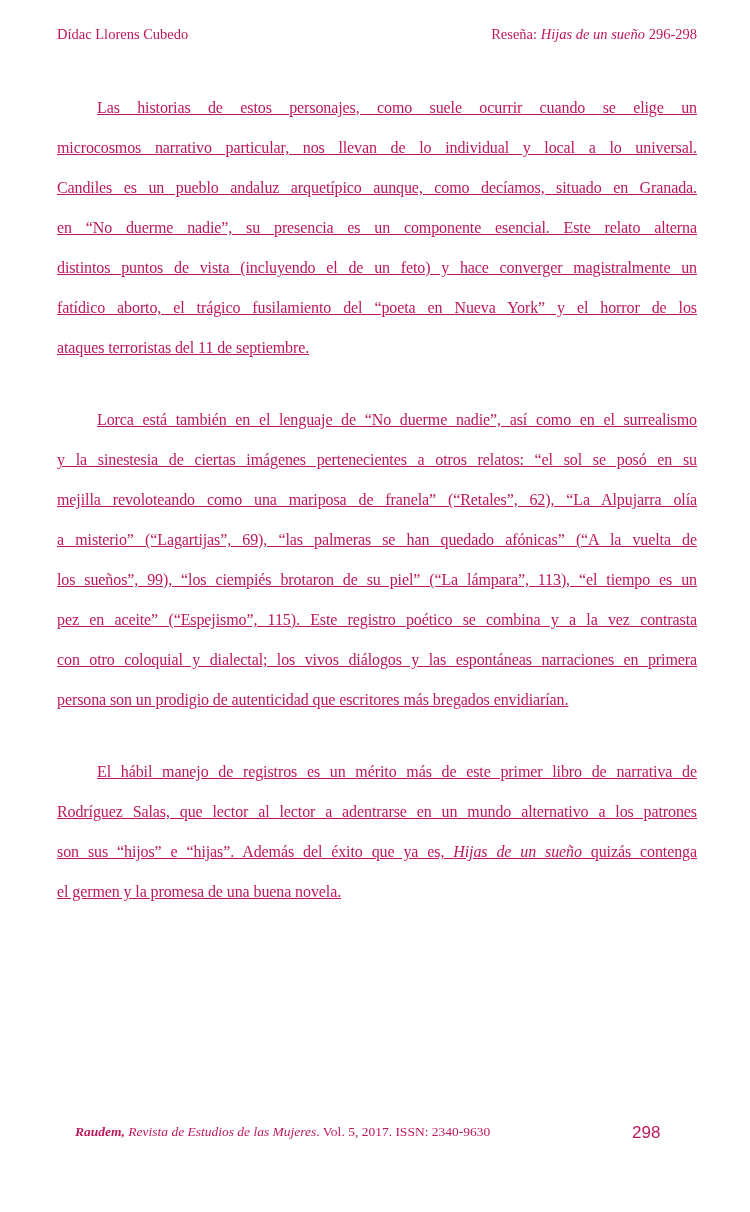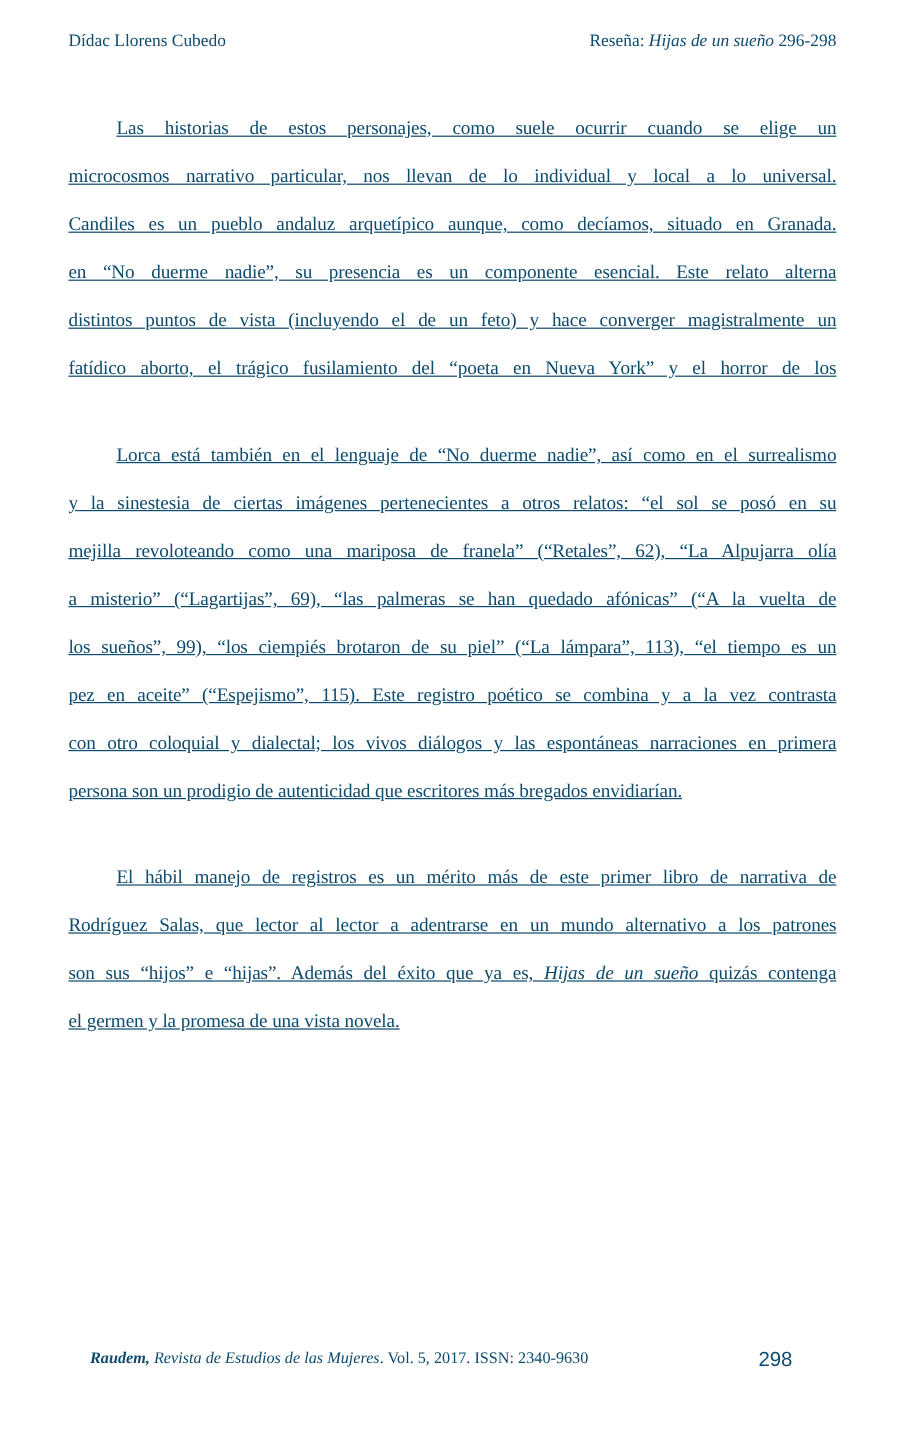--- a/index.html
+++ b/index.html
@@ -2,21 +2,21 @@
 <html><head>
 <meta charset="utf-8">
 <style>
   html, body { margin: 0; padding: 0; background: #ffffff; }
   .page {
     position: relative;
     width: 750px;
     height: 1212px;
     background: #ffffff;
     font-family: "Liberation Serif", "DejaVu Serif", serif;
-    color: #0c4a6e;
+    color: #be185d;
     overflow: hidden;
   }
   
   .hdr {
     position: absolute;
     top: 26px;
     left: 57px;
     right: 53px;
     display: flex;
     justify-content: space-between;
@@ -72,36 +72,37 @@
   </header>
 
   <main class="body-text" id="paragraphs">
       <div class="paragraph">
         <div class="line indent"><span>Las historias de estos personajes, como suele ocurrir cuando se elige un</span></div>
         <div class="line"><span>microcosmos narrativo particular, nos llevan de lo individual y local a lo universal.</span></div>
         <div class="line"><span>Candiles es un pueblo andaluz arquetípico aunque, como decíamos, situado en Granada.</span></div>
         <div class="line"><span>en “No duerme nadie”, su presencia es un componente esencial. Este relato alterna</span></div>
         <div class="line"><span>distintos puntos de vista (incluyendo el de un feto) y hace converger magistralmente un</span></div>
         <div class="line"><span>fatídico aborto, el trágico fusilamiento del “poeta en Nueva York” y el horror de los</span></div>
+        <div class="line last"><span>ataques terroristas del 11 de septiembre.</span></div>
       </div>
       <div class="paragraph">
         <div class="line indent"><span>Lorca está también en el lenguaje de “No duerme nadie”, así como en el surrealismo</span></div>
         <div class="line"><span>y la sinestesia de ciertas imágenes pertenecientes a otros relatos: “el sol se posó en su</span></div>
         <div class="line"><span>mejilla revoloteando como una mariposa de franela” (“Retales”, 62), “La Alpujarra olía</span></div>
         <div class="line"><span>a misterio” (“Lagartijas”, 69), “las palmeras se han quedado afónicas” (“A la vuelta de</span></div>
         <div class="line"><span>los sueños”, 99), “los ciempiés brotaron de su piel” (“La lámpara”, 113), “el tiempo es un</span></div>
         <div class="line"><span>pez en aceite” (“Espejismo”, 115). Este registro poético se combina y a la vez contrasta</span></div>
         <div class="line"><span>con otro coloquial y dialectal; los vivos diálogos y las espontáneas narraciones en primera</span></div>
         <div class="line last"><span>persona son un prodigio de autenticidad que escritores más bregados envidiarían.</span></div>
       </div>
       <div class="paragraph">
         <div class="line indent"><span>El hábil manejo de registros es un mérito más de este primer libro de narrativa de</span></div>
         <div class="line"><span>Rodríguez Salas, que lector al lector a adentrarse en un mundo alternativo a los patrones</span></div>
         <div class="line"><span>son sus “hijos” e “hijas”. Además del éxito que ya es, </span><span class="it">Hijas de un sueño</span><span> quizás contenga</span></div>
-        <div class="line last"><span>el germen y la promesa de una vista novela.</span></div>
+        <div class="line last"><span>el germen y la promesa de una buena novela.</span></div>
       </div>
     </main>
 
   <footer class="ftr"><span class="bi">Raudem,</span><em> Revista de Estudios de las Mujeres</em><span>. Vol. 5, 2017. ISSN: 2340-9630</span></footer>
 
   <span class="pageno">298</span>
 
 </div>
 
 </body></html>

